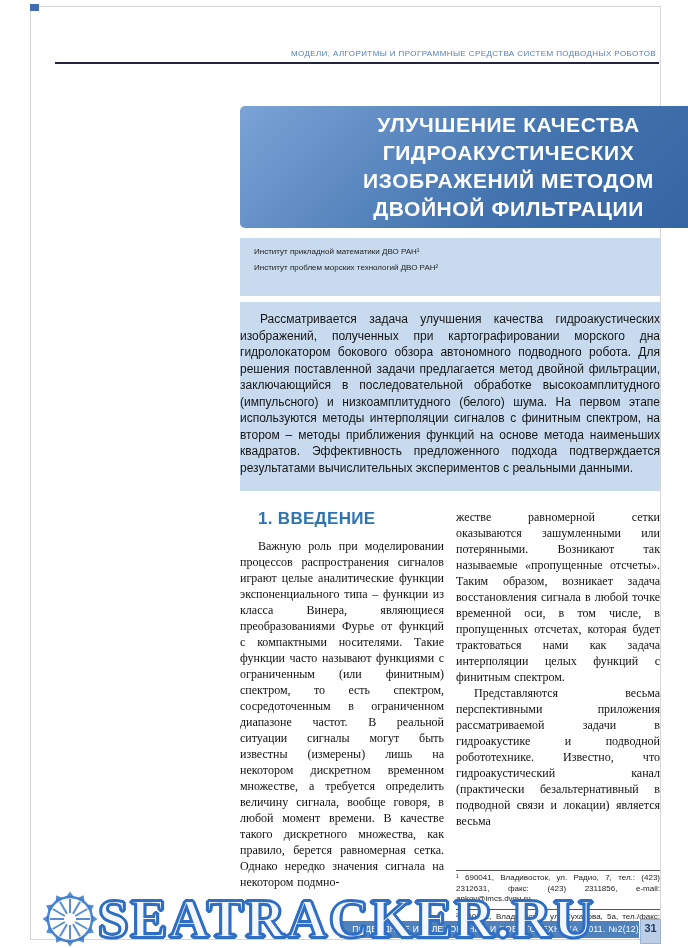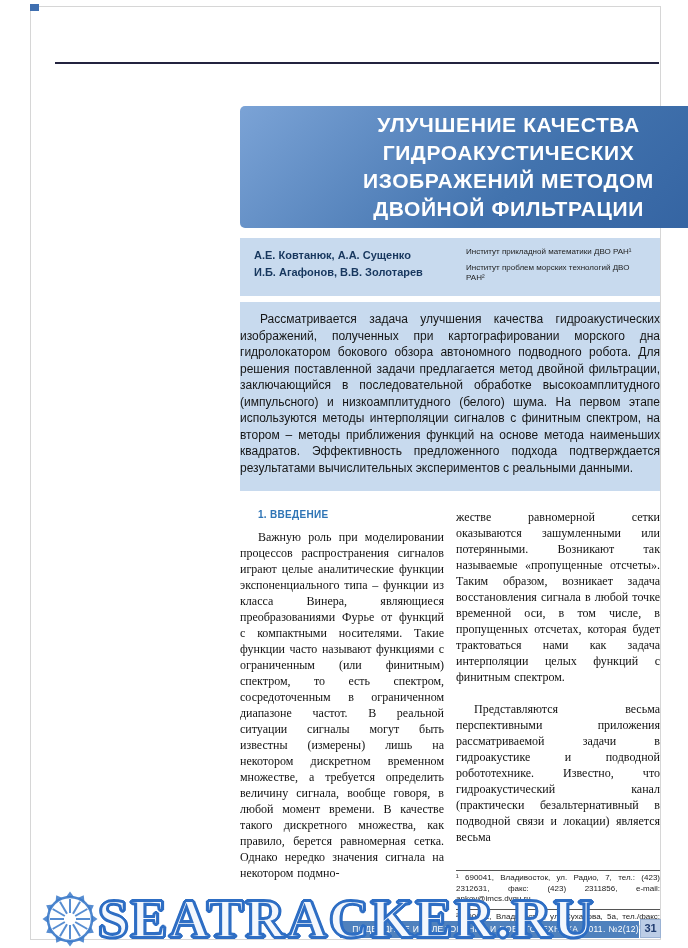--- a/index.html
+++ b/index.html
@@ -21,68 +21,65 @@
   .authors-block{position:absolute;left:240px;top:238px;width:420px;height:58px;background:#c8daee;
                  box-sizing:border-box;padding:9px 10px 8px 14px;display:flex;}
   .authors{width:212px;font-weight:bold;font-size:11px;line-height:17px;color:#17375e;}
   .affiliations{flex:1;font-size:8px;line-height:10.5px;color:#222;}
   .affiliation{margin-bottom:5px;}
   .abstract{position:absolute;left:240px;top:302px;width:420px;height:189px;background:#c8daee;
             box-sizing:border-box;padding:9px 0;font-size:12px;line-height:16.5px;
             text-align:justify;text-indent:20px;color:#151515;}
   .col-left{position:absolute;left:240px;top:509px;width:204px;}
   .col-right{position:absolute;left:456px;top:509px;width:204px;}
-  .section-heading{margin:0 0 9px 18px;font-size:10px;font-weight:bold;color:#2e74b5;
+  .section-heading{margin:0 0 9px 18px;font-size:17px;font-weight:bold;color:#2e74b5;
                    letter-spacing:0.3px;}
   .body-par{margin:0;font-family:"Liberation Serif",serif;font-size:12px;line-height:16px;
             text-align:justify;color:#111;word-spacing:1px;}
   .indent{text-indent:18px;}
-  .col-right .body-par + .body-par{margin-top:16px;}
+  .col-right .body-par + .body-par{margin-top:0;}
   .footnotes{position:absolute;left:456px;top:858px;width:204px;font-size:8px;line-height:10.5px;
              text-align:justify;color:#222;margin-top:12px;}
   .footnote{border-top:1px solid #555;padding-top:2px;margin-bottom:4px;}
   .footer-strip{position:absolute;left:340px;top:921px;width:299px;height:17px;background:#4f81bd;
                 color:#fff;font-size:8.5px;line-height:17px;text-align:right;
                 box-sizing:border-box;letter-spacing:0.3px;white-space:nowrap;}
-  .page-num{position:absolute;left:640px;top:919px;width:21px;height:19px;background:#bccde6;
+  .page-num{position:absolute;left:640px;top:919px;width:21px;height:25px;background:#bccde6;
             border:1px solid #9ab2d4;box-sizing:border-box;color:#1f3b6e;font-weight:bold;
             font-size:11px;line-height:17px;text-align:center;}
   .watermark{position:absolute;left:0;top:889px;width:688px;height:59px;pointer-events:none;}
   .wm-text{position:absolute;left:98px;top:2px;width:590px;text-align:left;
            font-family:"Liberation Serif",serif;font-weight:bold;font-size:55px;line-height:55px;
            letter-spacing:2px;color:#f3f7fd;
            -webkit-text-stroke:2.2px #2e6ec4;
            text-shadow:-2px 0 #2e6ec4,2px 0 #2e6ec4,0 -2px #2e6ec4,0 2px #2e6ec4,
                        -1px -1px #2e6ec4,1px 1px #2e6ec4,-1px 1px #2e6ec4,1px -1px #2e6ec4;
            white-space:nowrap;}
   .wm-sun{position:absolute;left:22px;top:1px;width:96px;height:58px;}
 </style>
 </head>
 <body>
 
 <div id="stage">
   <div class="sheet"></div>
   <div class="corner-mark"></div>
 
+  <div class="running-head">МОДЕЛИ, АЛГОРИТМЫ И ПРОГРАММНЫЕ СРЕДСТВА СИСТЕМ ПОДВОДНЫХ РОБОТОВ</div>
   <div class="head-rule"></div>
 
   <div class="udk">УДК 681.883:551.462.8</div>
 
   <div class="title-box">
     <div class="title-text">УЛУЧШЕНИЕ КАЧЕСТВА
 ГИДРОАКУСТИЧЕСКИХ
 ИЗОБРАЖЕНИЙ МЕТОДОМ
 ДВОЙНОЙ ФИЛЬТРАЦИИ</div>
   </div>
 
   <div class="authors-block">
-    <div class="authors">
-      <div>А.Е. Ковтанюк, А.А. Сущенко</div>
-      <div>И.Б. Агафонов, В.В. Золотарев</div>
-    </div>
     <div class="affiliations">
       <div class="affiliation">Институт прикладной математики ДВО РАН¹</div>
       <div class="affiliation">Институт проблем морских технологий ДВО РАН²</div>
     </div>
   </div>
 
   <div class="abstract">Рассматривается задача улучшения качества гидроакустических изображений, полученных при картографировании морского дна гидролокатором бокового обзора автономного подводного робота. Для решения поставленной задачи предлагается метод двойной фильтрации, заключающийся в последовательной обработке высокоамплитудного (импульсного) и низкоамплитудного (белого) шума. На первом этапе используются методы интерполяции сигналов с финитным спектром, на втором – методы приближения функций на основе метода наименьших квадратов. Эффективность предложенного подхода подтверждается результатами вычислительных экспериментов с реальными данными.</div>
 
   <div class="col-left">
     <h2 class="section-heading">1. ВВЕДЕНИЕ</h2>

